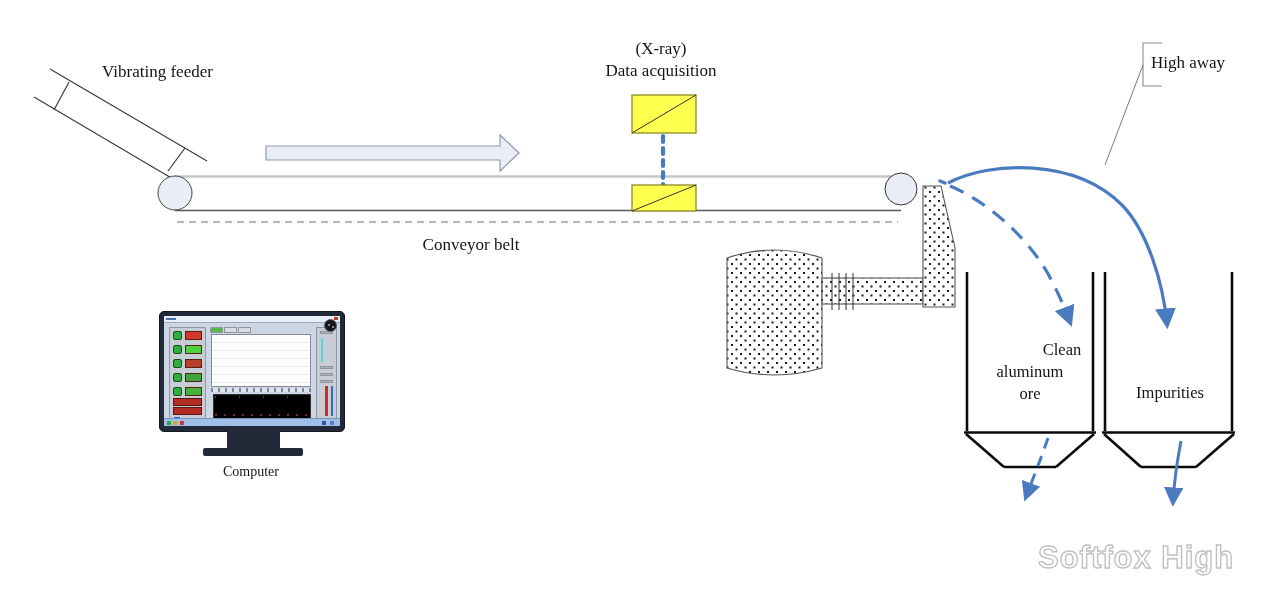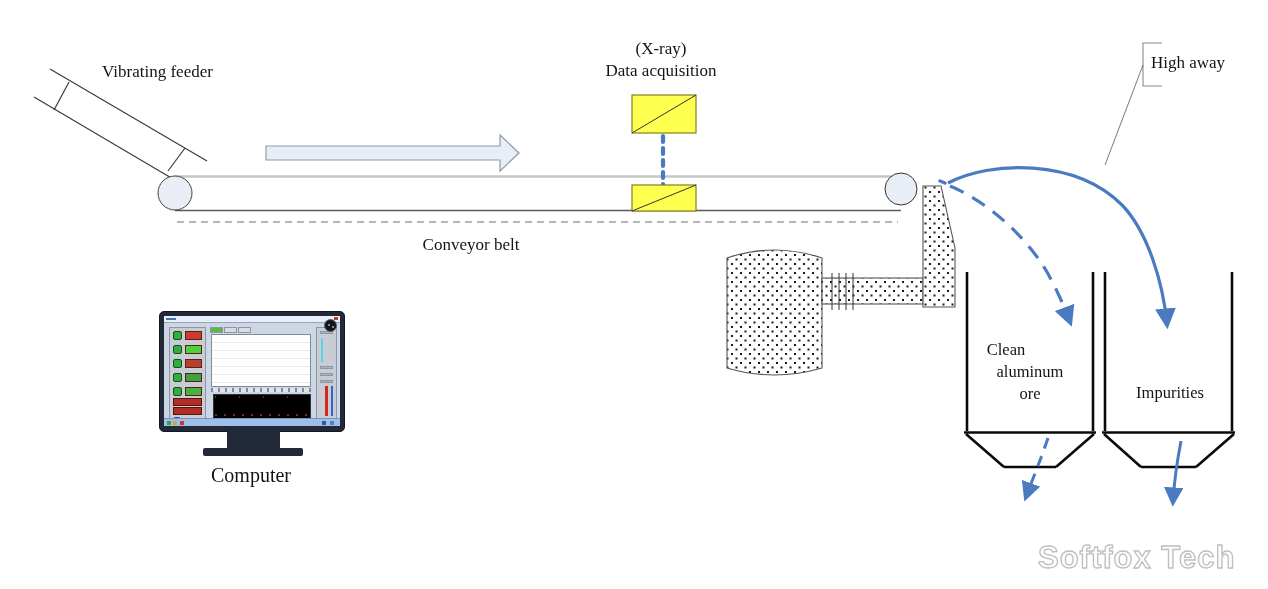--- a/index.html
+++ b/index.html
@@ -2,21 +2,21 @@
 <html><head>
 <meta charset="utf-8">
 <style>
   html,body{margin:0;padding:0;background:#ffffff;}
   .stage{position:relative;width:1268px;height:589px;background:#fff;overflow:hidden;
          font-family:"Liberation Serif","DejaVu Serif",serif;}
   .stage svg{position:absolute;left:0;top:0;}
   .lbl{position:absolute;color:#141414;font-size:17px;line-height:1.15;white-space:nowrap;}
   .ctr{text-align:center;}
   .sm{font-size:16.5px;}
-  .lg{font-size:20px;}
+  .lg{font-size:14px;}
   
   .monitor{position:absolute;left:159px;top:311px;width:186px;height:121px;
            background:#222938;border:1px solid #121723;border-radius:5px;box-sizing:border-box;}
   .stand-neck{position:absolute;left:227px;top:431px;width:53px;height:18px;background:#222938;}
   .stand-base{position:absolute;left:203px;top:448px;width:100px;height:8px;background:#222938;border-radius:2px;}
   .screen{position:absolute;left:4px;top:4px;width:176px;height:110px;background:#ccd6e4;overflow:hidden;}
   .titlebar{position:absolute;left:0;top:0;width:100%;height:6px;background:#e9eff9;border-bottom:1px solid #9aa7bb;}
   .titledot{position:absolute;left:2px;top:2px;width:10px;height:2px;background:#4a6fb2;}
   .closedot{position:absolute;right:2px;top:1px;width:4px;height:3px;background:#c0392b;}
   .lpanel{position:absolute;left:5px;top:11px;width:37px;height:92px;background:#c7ccd5;border:1px solid #8f96a3;box-sizing:border-box;}
@@ -146,21 +146,21 @@
       <path d="M1048,438 C1041,459 1033,478 1026,497" stroke-width="3" stroke-dasharray="11 8" marker-end="url(#ah)" stroke="#4a7bc0"></path>
       <path d="M1181,441 C1177,462 1174,483 1173,502" stroke-width="3" marker-end="url(#ah)" stroke="#4a7bc0"></path>
     </g>
   </svg>
 
   <div class="lbl ctr" style="left:85px;top:62px;width:145px;">Vibrating feeder</div>
   <div class="lbl ctr" style="left:600px;top:39px;width:122px;">(X-ray)</div>
   <div class="lbl ctr" style="left:585px;top:61px;width:152px;">Data acquisition</div>
   <div class="lbl ctr" style="left:396px;top:235px;width:150px;">Conveyor belt</div>
   <div class="lbl" style="left:1151px;top:53px;">High away</div>
-  <div class="lbl ctr sm" style="left:956px;top:341px;width:100px;text-align:center;">Clean</div>
+  <div class="lbl ctr sm" style="left:1012px;top:341px;width:100px;text-align:center;">Clean</div>
   <div class="lbl ctr sm" style="left:980px;top:363px;width:100px;">aluminum</div>
   <div class="lbl ctr sm" style="left:980px;top:385px;width:100px;">ore</div>
   <div class="lbl ctr sm" style="left:1118px;top:384px;width:104px;">Impurities</div>
   <div class="lbl ctr lg" style="left:180px;top:464px;width:142px;">Computer</div>
 
   <div class="monitor">
     <div class="screen">
       <div class="titlebar">
         <div class="titledot"></div>
         <div class="closedot"></div>
@@ -223,14 +223,14 @@
         <span class="tbdot" style="left:9px;background:#d8a23a;"></span>
         <span class="tbdot" style="left:16px;background:#c33;"></span>
         <span class="tbdot" style="right:14px;background:#2d55b0;"></span>
         <span class="tbdot" style="right:6px;background:#5a7fc0;"></span>
       </div>
     </div>
   </div>
   <div class="stand-neck"></div>
   <div class="stand-base"></div>
 
-  <div class="watermark">Softfox Tech</div>
+  <div class="watermark">Softfox High</div>
 </div>
 
 </body></html>

